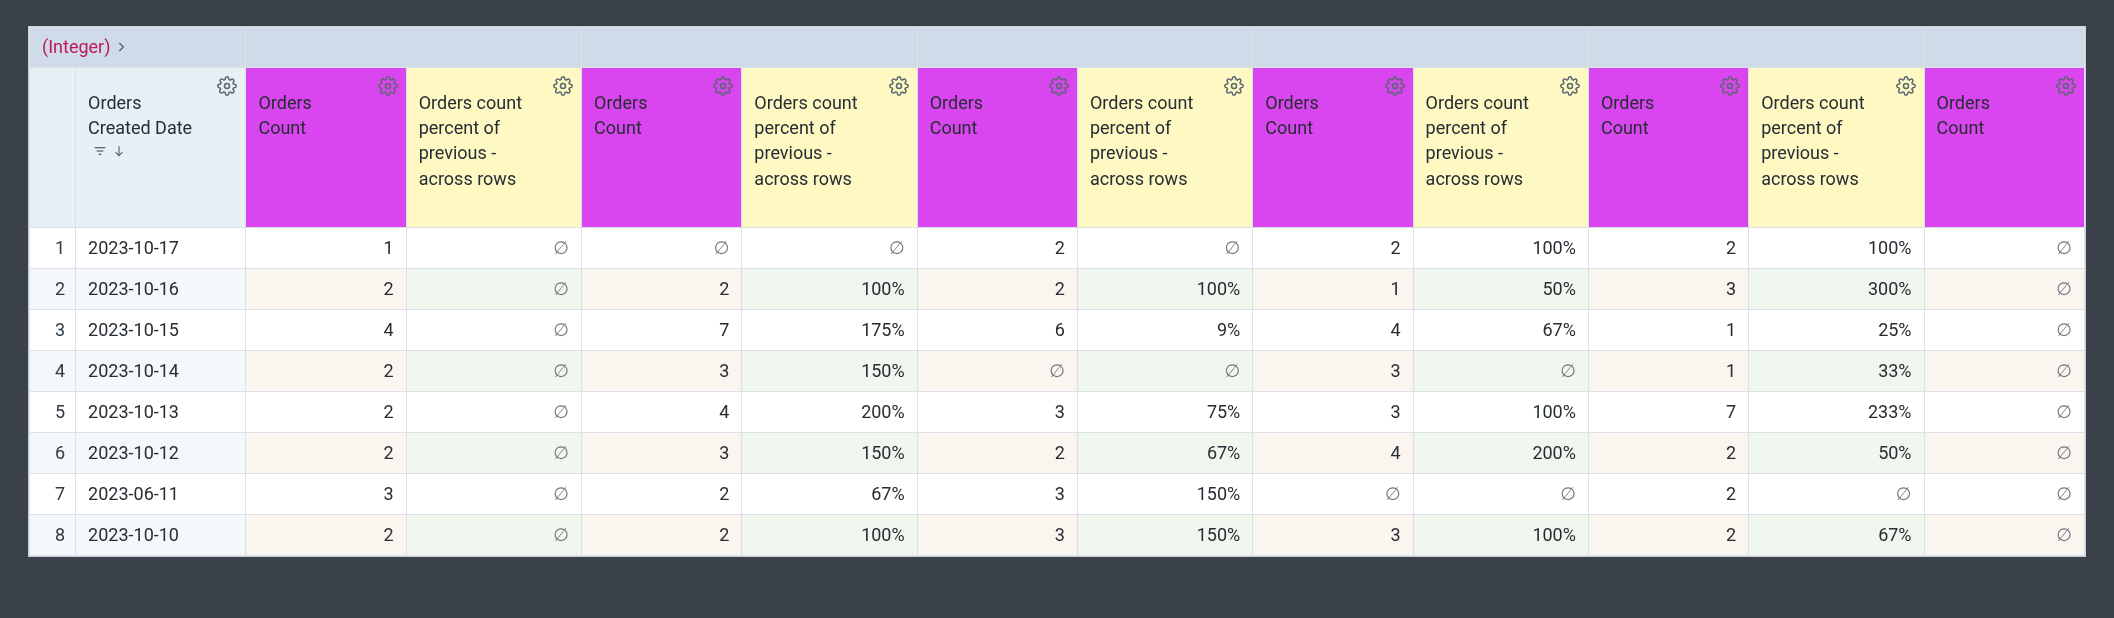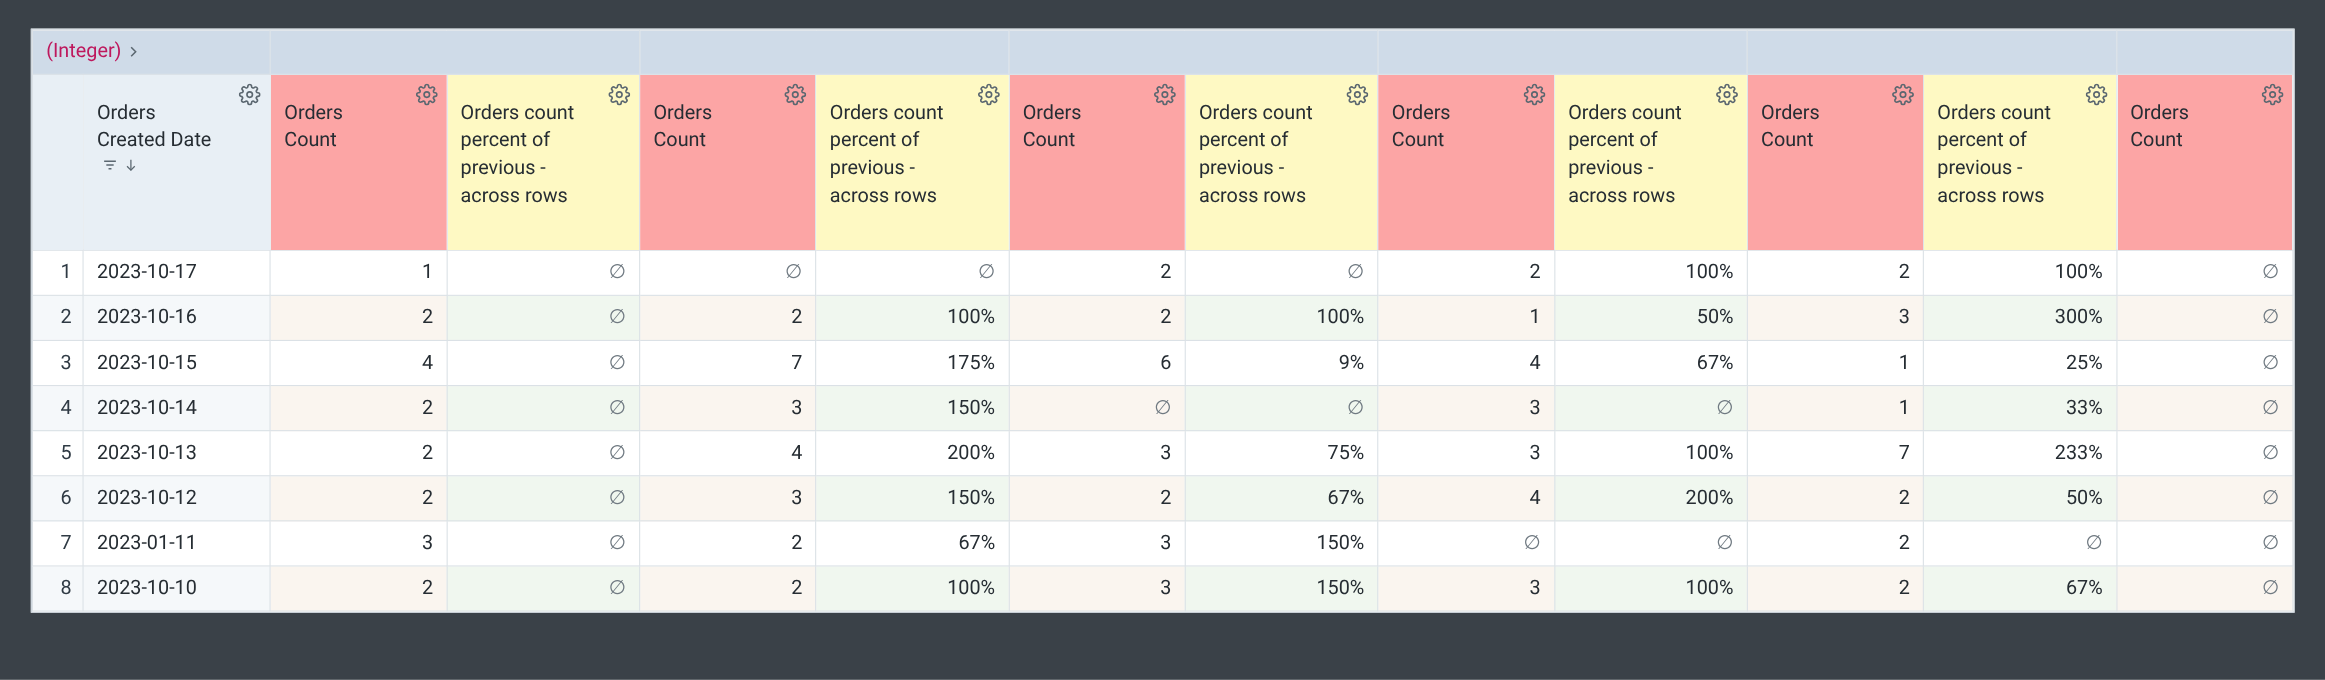--- a/index.html
+++ b/index.html
@@ -52,21 +52,21 @@
     height: 160px;
   }
   .col-header .rownum-head {
     background: #e8eff5;
     padding: 0;
   }
   .col-header .date-head {
     background: #e8eff5;
   }
   .col-header .count-head {
-    background: #fca5a5;
+    background: #d946ef;
   }
   .col-header .pct-head {
     background: #fef9c3;
   }
   .gear {
     position: absolute;
     top: 8px;
     right: 8px;
     color: #5b6770;
   }
@@ -335,21 +335,21 @@
           <td class="countcell">2</td>
           <td class="pctcell">67%</td>
           <td class="countcell">4</td>
           <td class="pctcell">200%</td>
           <td class="countcell">2</td>
           <td class="pctcell">50%</td>
           <td class="countcell"><span class="null-sym">∅</span></td>
         </tr>
         <tr>
           <td class="rownum">7</td>
-          <td class="datecell">2023-01-11</td>
+          <td class="datecell">2023-06-11</td>
           <td class="countcell">3</td>
           <td class="pctcell"><span class="null-sym">∅</span></td>
           <td class="countcell">2</td>
           <td class="pctcell">67%</td>
           <td class="countcell">3</td>
           <td class="pctcell">150%</td>
           <td class="countcell"><span class="null-sym">∅</span></td>
           <td class="pctcell"><span class="null-sym">∅</span></td>
           <td class="countcell">2</td>
           <td class="pctcell"><span class="null-sym">∅</span></td>

